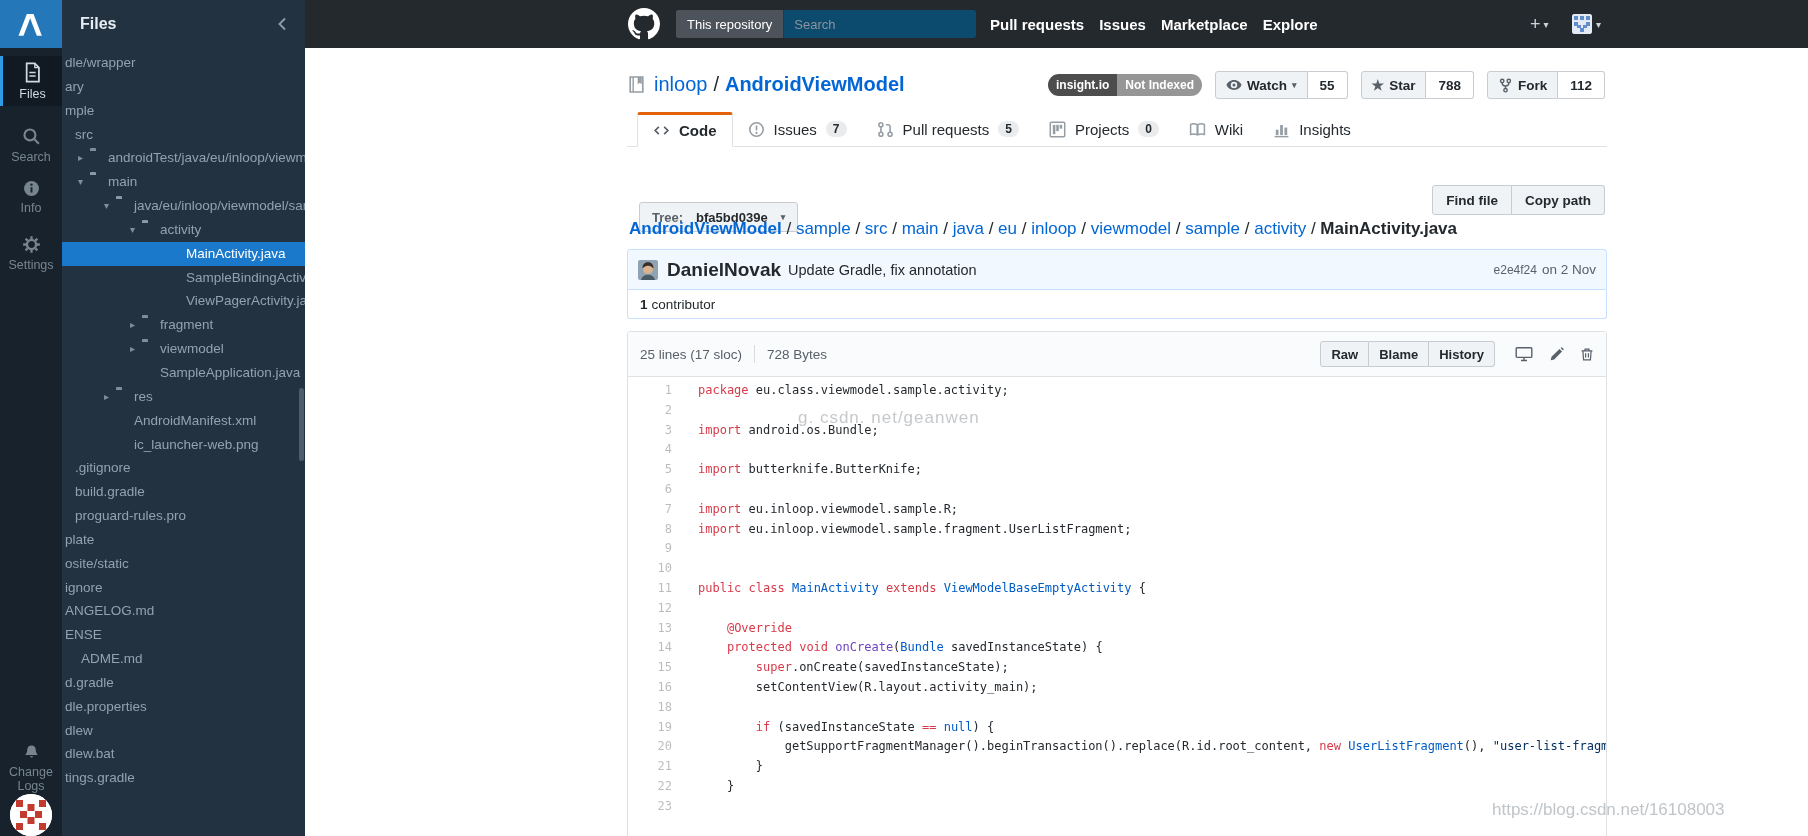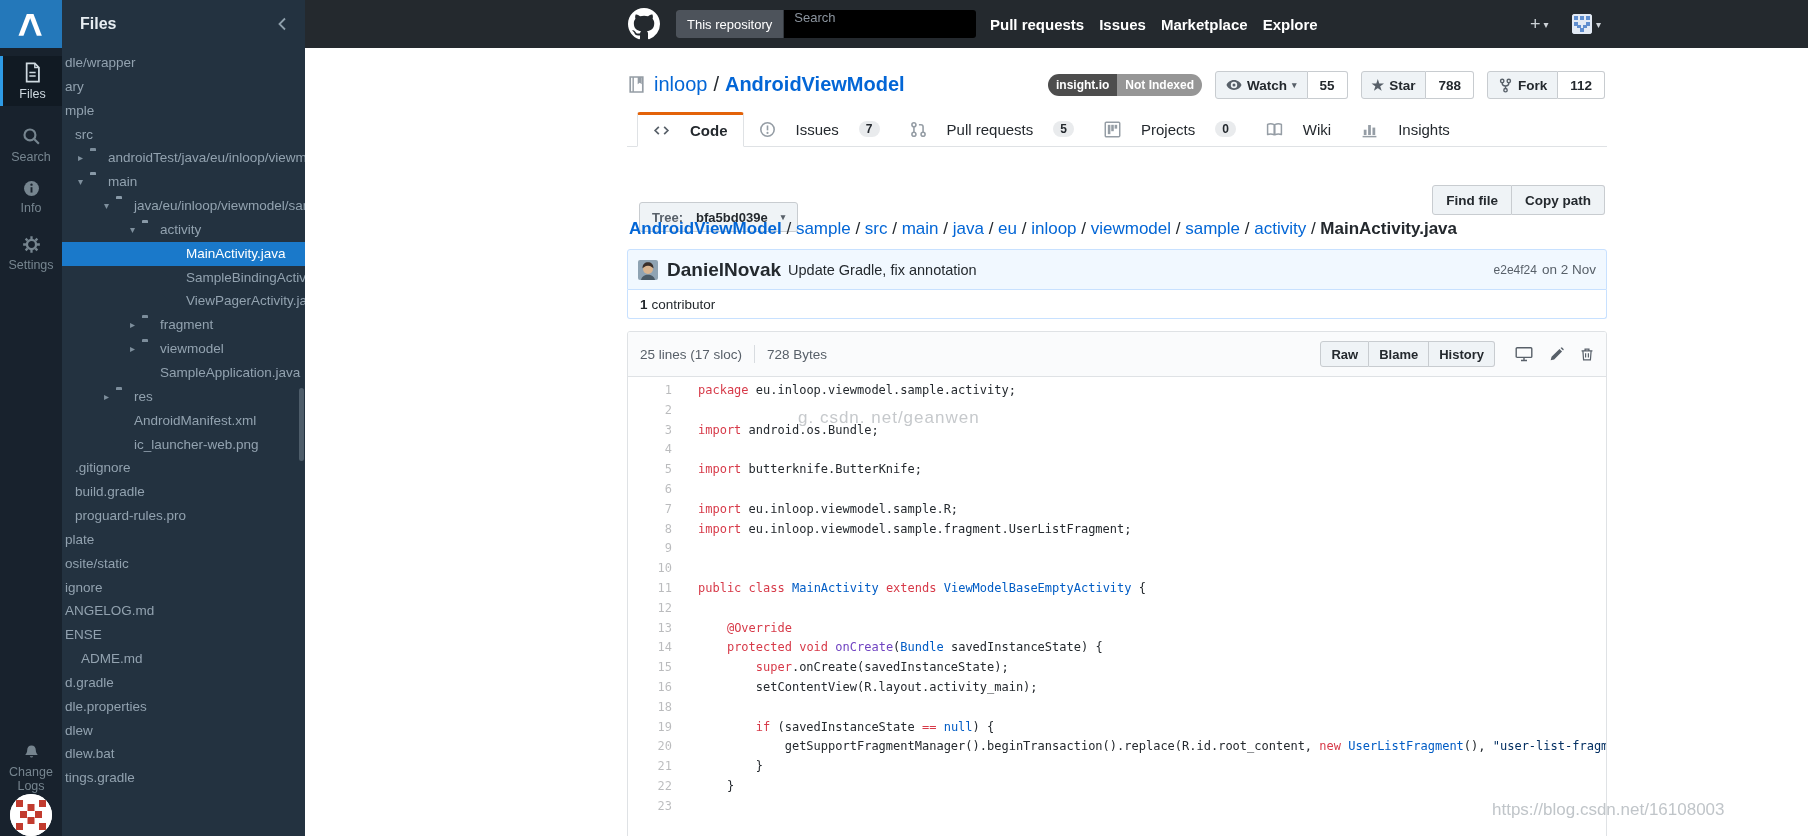--- a/index.html
+++ b/index.html
@@ -2,22 +2,22 @@
 <html><head>
 <meta charset="utf-8">
 <style>
   html,body{margin:0;padding:0}
   body{width:1808px;height:836px;position:relative;overflow:hidden;background:#fff;
        font-family:"Liberation Sans",sans-serif;-webkit-font-smoothing:antialiased;color:#24292e}
 
   
   .gh-header{position:absolute;left:0;top:0;right:0;height:48px;background:#24292e;z-index:1}
   .octocat{position:absolute;left:628px;top:8px;width:32px;height:32px;color:#fff}
-  .searchbox{position:absolute;left:676px;top:10px;width:300px;height:28px;background:#000000;
-             border-radius:3px;display:flex;overflow:hidden}
+  .searchbox{position:absolute;left:676px;top:10px;width:300px;height:28px;background:#0c4a6e;
+             border-radius:3px;display:flex;align-items:center;overflow:hidden}
   .search-scope{background:#4d535b;color:#fff;font-size:13px;height:100%;display:flex;align-items:center;
                 padding:0 11px;border-right:1px solid #32373d;white-space:nowrap}
   .search-ph{color:#8b949e;font-size:13px;padding-left:10px}
   .gh-nav{position:absolute;left:990px;top:0;height:48px;display:flex;align-items:center;gap:15px}
   .nav-link{color:#fff;font-size:15px;font-weight:600;cursor:pointer;white-space:nowrap}
   .gh-plus{position:absolute;left:1530px;top:0;height:48px;display:flex;align-items:center;color:#cdd2d7;font-size:18px}
   .gh-plus .caret{font-size:10px;margin-left:3px;color:#cdd2d7}
   .gh-avatar{position:absolute;left:1572px;top:14px;display:flex;align-items:center;color:#cdd2d7}
   .gh-avatar .idico{width:20px;height:20px;border-radius:3px;overflow:hidden;background:#dfe7f2}
   .gh-avatar .caret{font-size:10px;margin-left:4px}
@@ -39,21 +39,21 @@
   .btn{background:#eff3f6;border:1px solid #c8ccd0;font-weight:600;color:#24292e;border-radius:3px;
        display:flex;align-items:center;font-size:13.5px;cursor:pointer}
   .social .btn{height:26px;padding:0 10px;gap:5px;border-radius:3px 0 0 3px}
   .social .cnt{height:26px;padding:0 12px;display:flex;align-items:center;background:#fff;
                border:1px solid #c8ccd0;border-left:none;border-radius:0 3px 3px 0;font-weight:600;font-size:13.5px;cursor:pointer}
   .social .caret{font-size:9px;color:#586069}
   .ic16{display:flex;color:#586069}
 
   .tabs{position:absolute;top:64px;left:0;right:0;height:34px;border-bottom:1px solid #dfe2e5;
         display:flex;align-items:stretch;padding-left:10px}
-  .tab{display:flex;align-items:center;gap:20px;padding:0 15px;font-size:15px;color:#24292e;cursor:pointer}
+  .tab{display:flex;align-items:center;gap:9px;padding:0 15px;font-size:15px;color:#24292e;cursor:pointer}
   .tab .t-ic{color:#959da5;display:flex}
   .tab.active{background:#fff;border:1px solid #dfe2e5;border-top:3px solid #e36209;border-bottom:1px solid #fff;
               margin-bottom:-1px;font-weight:600;border-radius:3px 3px 0 0}
   .tab.active .t-ic{color:#586069}
   .pill{background:#e9ebed;border-radius:10px;font-size:12px;font-weight:600;padding:1px 7px;color:#24292e}
 
   .filenav{position:absolute;top:137px;left:0;right:0;height:28px}
   .tree-btn{position:absolute;left:12px;top:17px;height:28px;padding:0 12px;gap:13px;font-size:13px}
   .tree-btn .lbl{color:#586069}
   .tree-btn .sha{font-weight:700}
@@ -375,21 +375,21 @@
                   <path d="M1.8 3.8h12.4M5.8 3.8V1.8h4.4v2M3.3 3.8l.8 10.4h7.8l.8-10.4M6.4 6.5v5M9.6 6.5v5"></path>
                 </g>
               </svg>
             </span>
         </span>
       </span>
     </div>
     <div class="code">
         <div class="crow">
           <span class="ln">1</span>
-          <span class="cd"><span class="c-k">package</span><span> eu.inloop.viewmodel.sample.activity;</span></span>
+          <span class="cd"><span class="c-k">package</span><span> eu.class.viewmodel.sample.activity;</span></span>
         </div>
         <div class="crow">
           <span class="ln">2</span>
           <span class="cd"></span>
         </div>
         <div class="crow">
           <span class="ln">3</span>
           <span class="cd"><span class="c-k">import</span><span> android.os.Bundle;</span></span>
         </div>
         <div class="crow">

